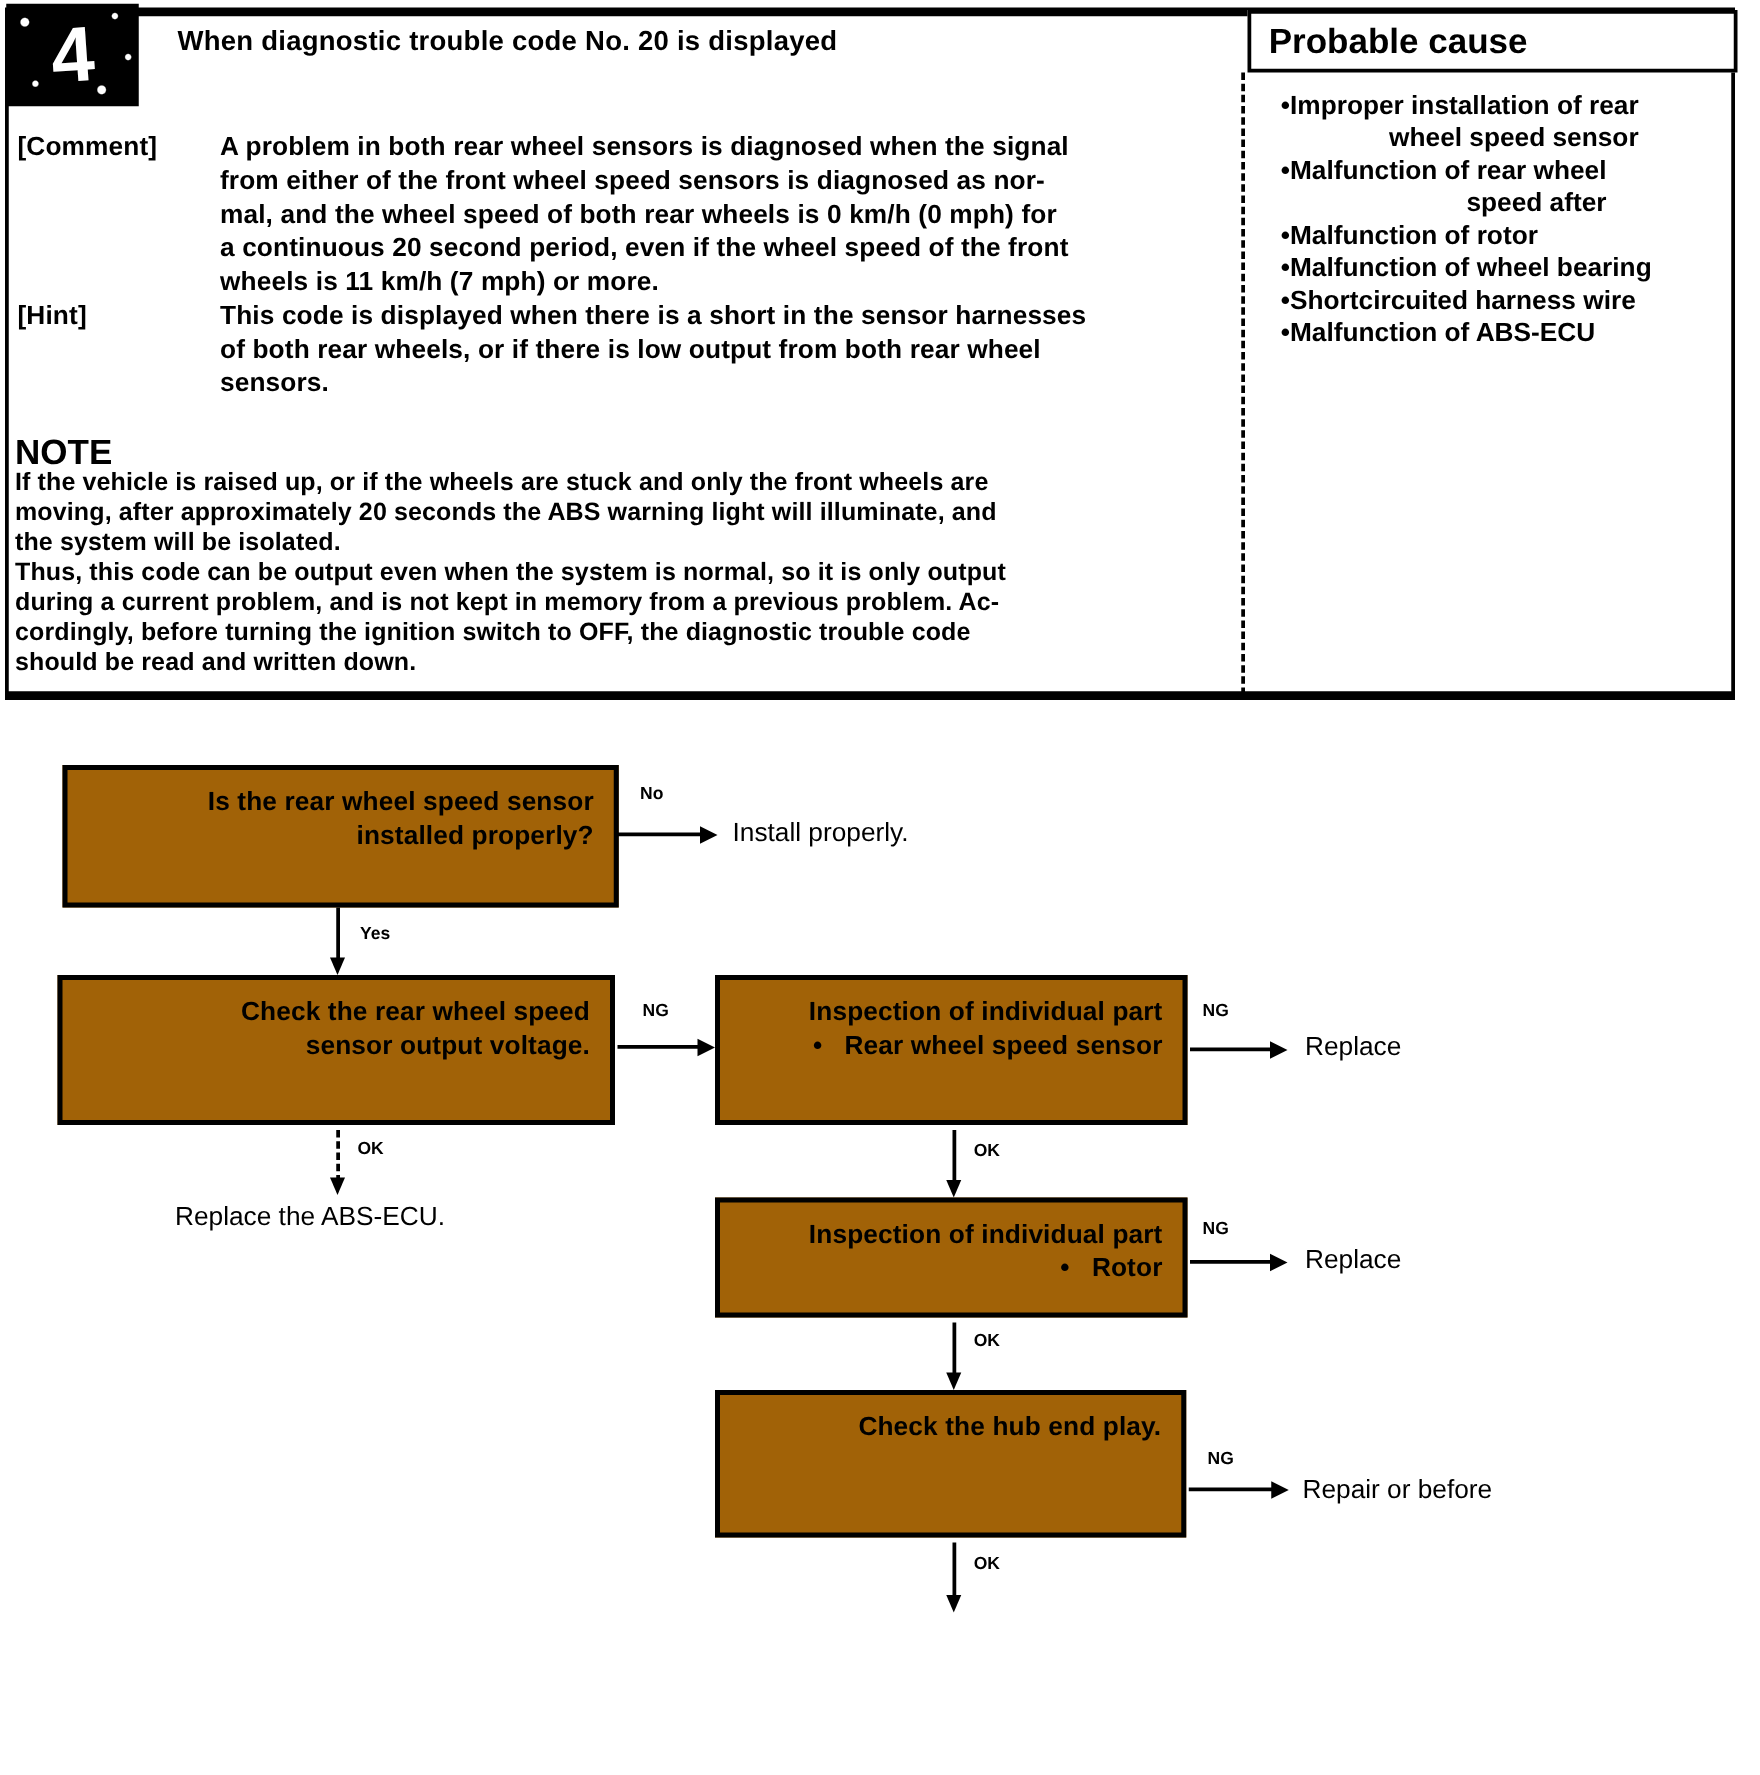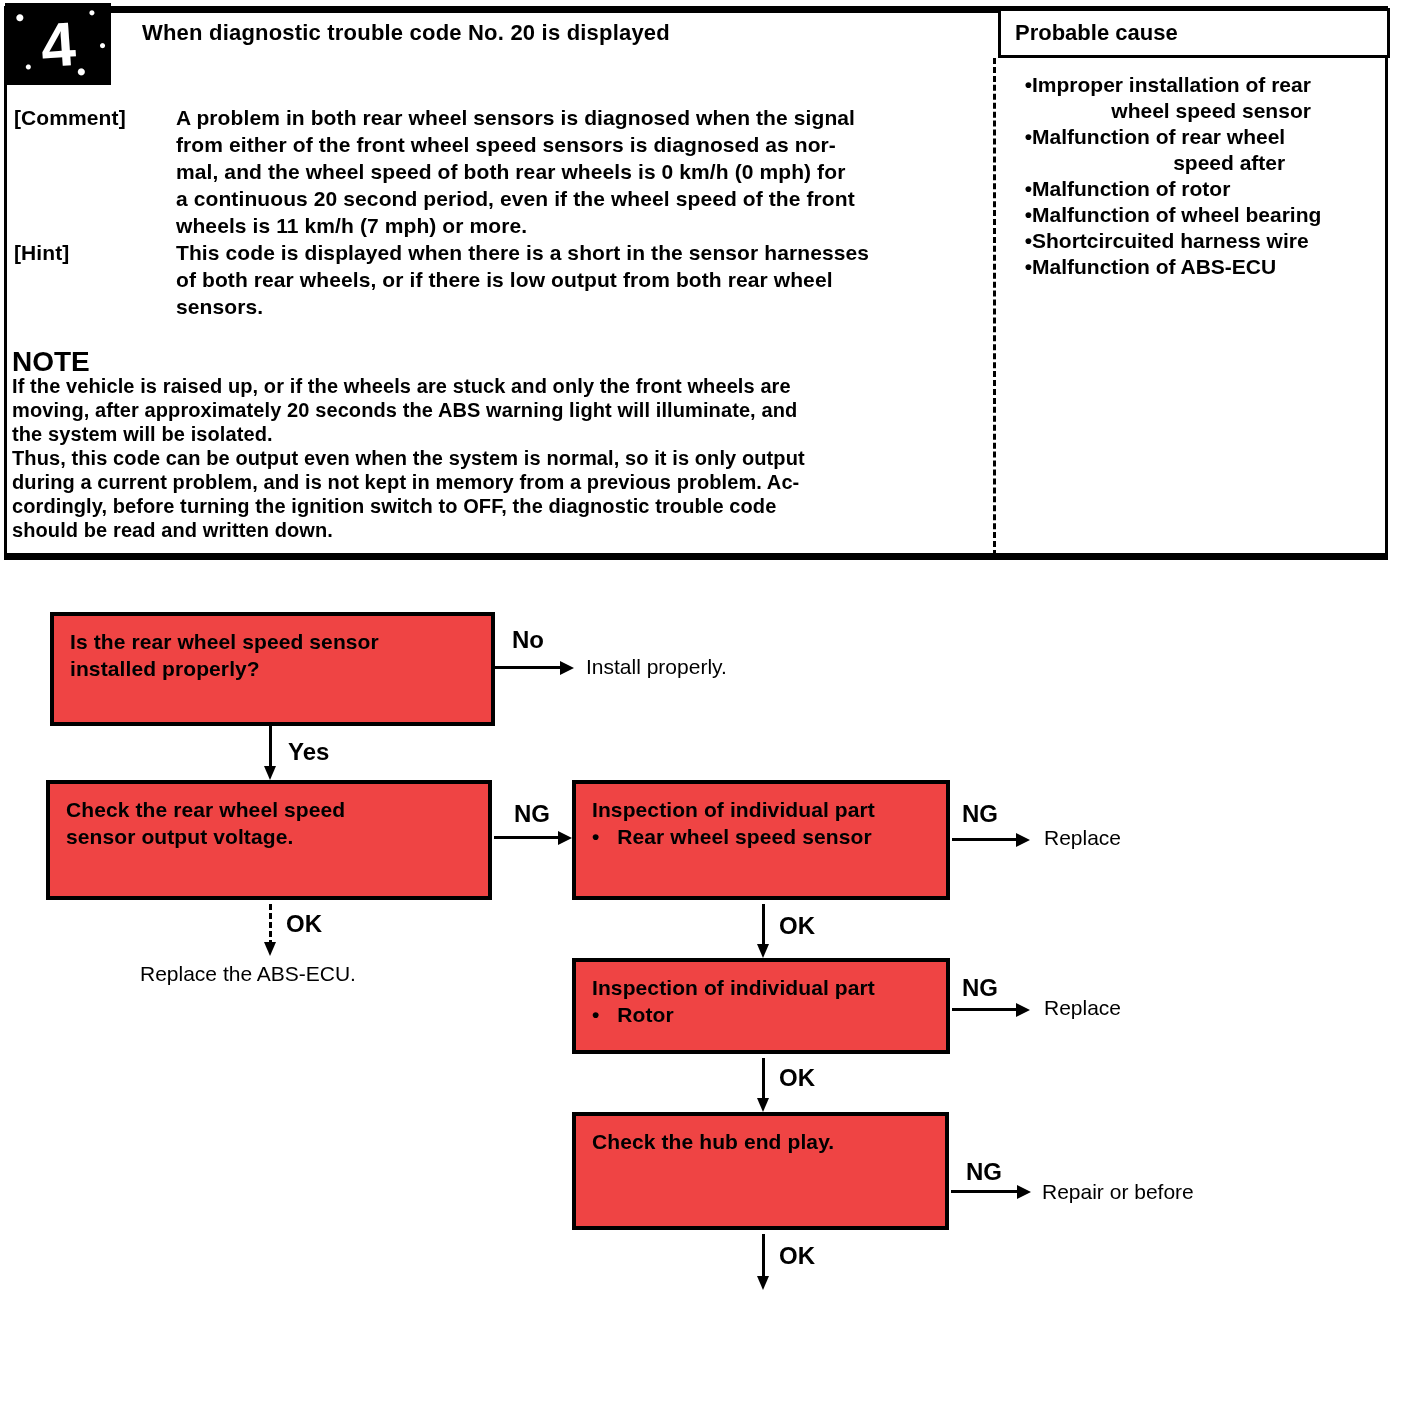--- a/index.html
+++ b/index.html
@@ -30,52 +30,52 @@
     color: #fff; display: flex; align-items: center; justify-content: center;
     font-size: 62px; font-weight: bold; z-index: 3;
   }
   .code-badge span { transform: rotate(-4deg); }
   .dtc-title { left: 142px; top: 20px; font-size: 22px; font-weight: bold; letter-spacing: 0.2px; }
 
   .pc-header {
     left: 998px; top: 8px; width: 392px; height: 50px;
     border: 3px solid #000; background: #fff;
     display: flex; align-items: center; padding-left: 14px;
-    font-size: 22px; font-weight: bold; z-index: 2;
+    font-size: 28px; font-weight: bold; z-index: 2;
   }
   .pc-divider { left: 993px; top: 58px; height: 498px; width: 0; border-left: 3px dashed #000; }
 
   .body-text { font-size: 21px; font-weight: bold; line-height: 27px; white-space: pre-line; letter-spacing: 0.1px; }
   .comment-label { left: 14px;  top: 104px; }
   .comment-text  { left: 176px; top: 104px; width: 822px; }
   .hint-label    { left: 14px;  top: 239px; }
   .hint-text     { left: 176px; top: 239px; width: 822px; }
   .note-label    { left: 12px;  top: 346px; font-size: 28px; font-weight: bold; }
   .note-text     { left: 12px;  top: 374px; width: 978px; font-size: 20px; line-height: 24px; }
 
   .pc-list { left: 1008px; top: 72px; width: 378px; list-style: none; }
   .pc-list li { display: flex; font-size: 21px; font-weight: bold; line-height: 26px; text-align: right; }
   .pc-bullet { width: 24px; flex: 0 0 24px; }
   .pc-bullet::before { content: "•"; }
   .pc-item-text { white-space: pre-line; }
 
   
   .fbox {
-    position: absolute; border: 4px solid #000; background: #ef4444;
+    position: absolute; border: 4px solid #000; background: #a16207;
     font-size: 21px; font-weight: bold; line-height: 27px;
-    padding: 12px 16px; white-space: pre-line; letter-spacing: 0.1px;
+    padding: 12px 16px; white-space: pre-line; letter-spacing: 0.1px; text-align: right;
   }
   .box-a { left: 50px;  top: 612px;  width: 445px; height: 114px; }
   .box-b { left: 46px;  top: 780px;  width: 446px; height: 120px; }
   .box-c { left: 572px; top: 780px;  width: 378px; height: 120px; }
   .box-d { left: 572px; top: 958px;  width: 378px; height: 96px; }
   .box-e { left: 572px; top: 1112px; width: 377px; height: 118px; }
   .box-f { left: 572px; top: 1290px; width: 378px; height: 126px; padding-top: 16px; }
 
-  .flabel { position: absolute; font-size: 24px; font-weight: bold; }
+  .flabel { position: absolute; font-size: 14px; font-weight: bold; }
   .lbl-no  { left: 512px; top: 626px; }
   .lbl-yes { left: 288px; top: 738px; }
   .lbl-ng1 { left: 514px; top: 800px; }
   .lbl-ng2 { left: 962px; top: 800px; }
   .lbl-ok1 { left: 286px; top: 910px; }
   .lbl-ok2 { left: 779px; top: 912px; }
   .lbl-ng3 { left: 962px; top: 974px; }
   .lbl-ok3 { left: 779px; top: 1064px; }
   .lbl-ng4 { left: 966px; top: 1158px; }
   .lbl-ok4 { left: 779px; top: 1242px; }

